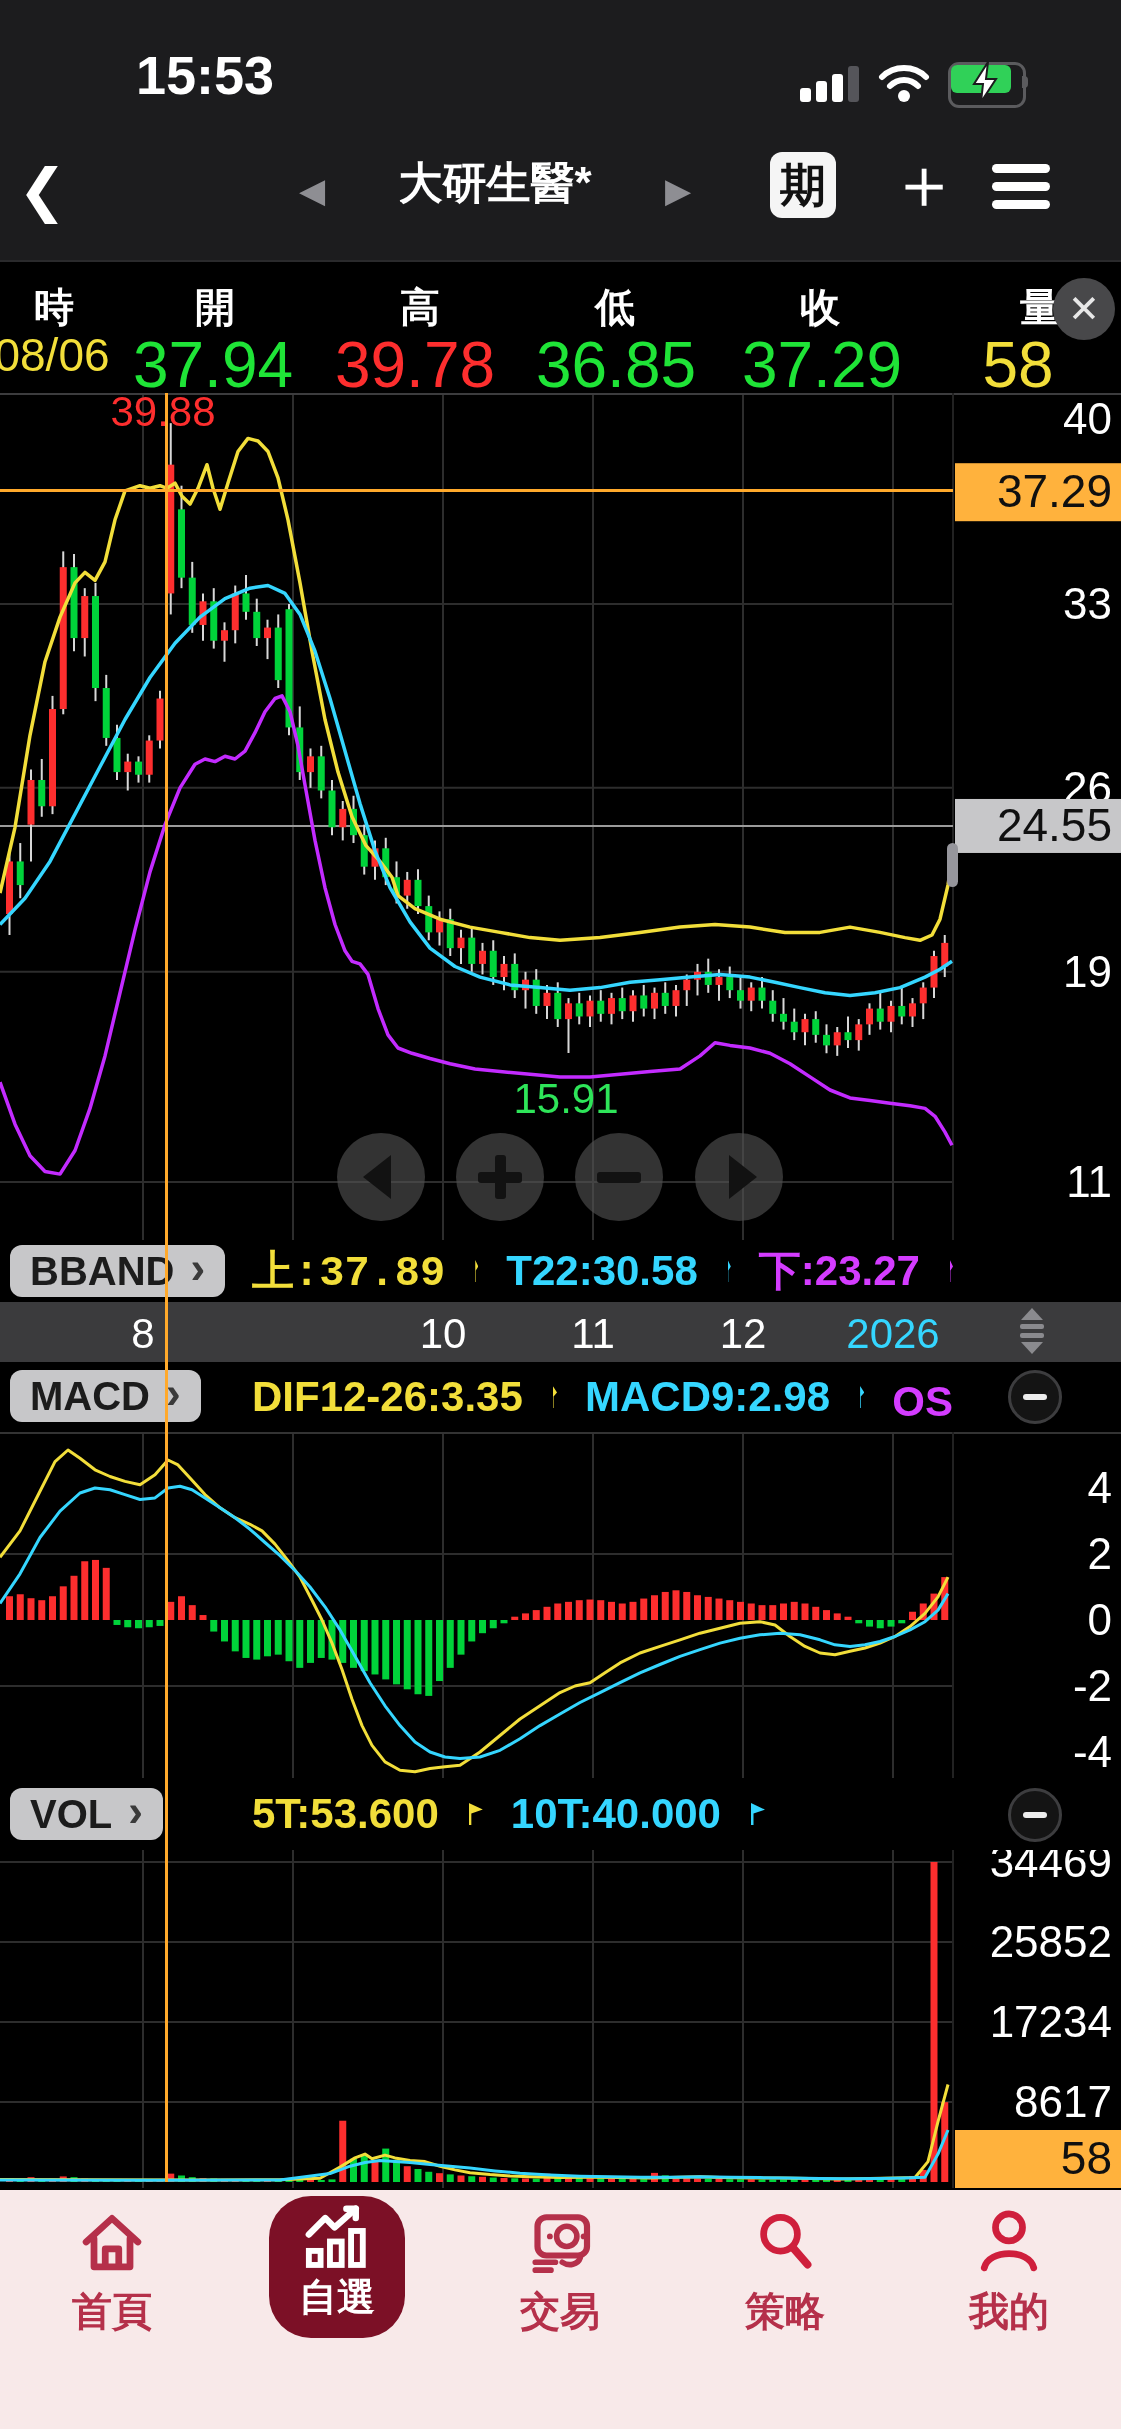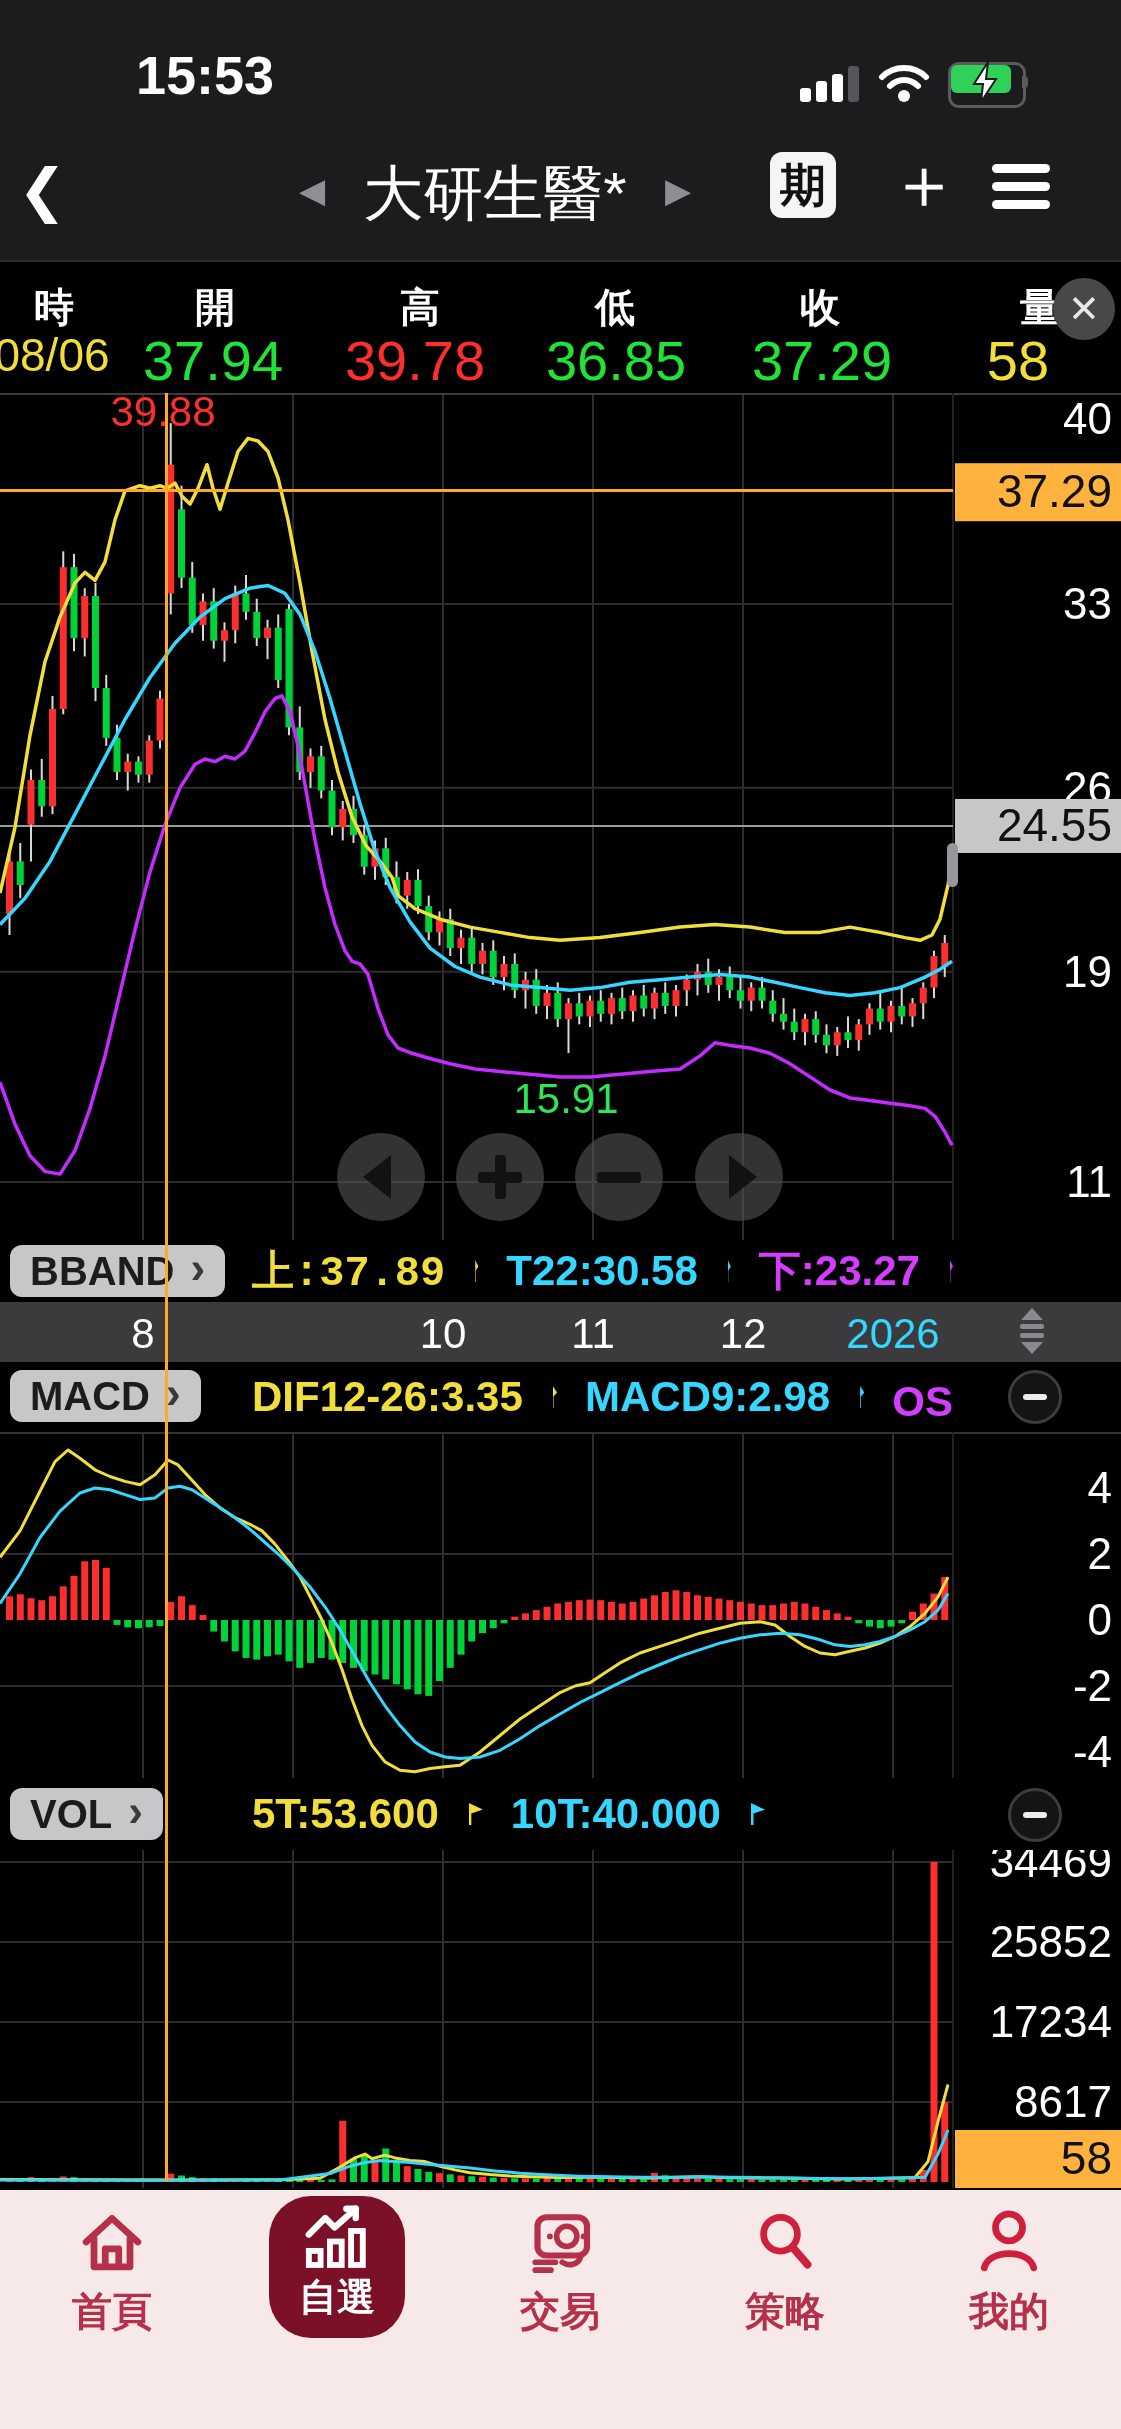--- a/index.html
+++ b/index.html
@@ -15,30 +15,30 @@
   #battery{left:948px;top:62px;width:84px;height:40px;}
   #batt-body{position:absolute;left:0;top:0;width:72px;height:40px;border:3px solid #5b5b5e;border-radius:11px;}
   #batt-fill{position:absolute;left:3px;top:3px;width:60px;height:28px;background:#30d158;border-radius:6px;}
   #batt-nub{position:absolute;right:4px;top:14px;width:6px;height:12px;background:#5b5b5e;border-radius:0 4px 4px 0;}
   #bolt{position:absolute;left:20px;top:-2px;}
   
   #navbar{left:0;top:120px;width:1121px;height:140px;background:#1c1c1e;}
   #back-btn{left:18px;top:30px;width:60px;height:80px;color:#fff;font-size:58px;font-weight:300;line-height:80px;}
   .mini-arrow{top:48px;width:40px;height:44px;color:#8e8e93;font-size:34px;line-height:44px;text-align:center;}
   #prev-stock{left:292px;} #next-stock{left:658px;}
-  #nav-title{left:340px;top:34px;width:310px;text-align:center;color:#fff;font-size:60px;font-weight:400;}
+  #nav-title{left:340px;top:34px;width:310px;text-align:center;color:#fff;font-size:44px;font-weight:700;}
   #futures-btn{left:770px;top:32px;width:66px;height:66px;background:#f5f5f5;border-radius:12px;
       color:#111;font-size:46px;font-weight:700;text-align:center;line-height:66px;}
   #add-btn{left:888px;top:18px;width:70px;height:90px;color:#fff;font-size:72px;font-weight:200;text-align:center;line-height:90px;}
   #menu-btn{left:992px;top:44px;width:58px;height:46px;}
   .mbar{position:absolute;left:0;width:58px;height:9px;background:#fff;border-radius:5px;}
   
   #quotebar{left:0;top:260px;width:1121px;height:133px;background:#000;border-top:2px solid #2a2a2c;}
   .qh{top:18px;transform:translateX(-50%);color:#fff;font-size:40px;font-weight:700;}
-  .qv{top:66px;transform:translateX(-50%);font-size:56px;font-weight:500;white-space:nowrap;}
+  .qv{top:66px;transform:translateX(-50%);font-size:64px;font-weight:500;white-space:nowrap;}
   #q-close-btn{left:1053px;top:278px;width:62px;height:62px;border-radius:50%;background:#48484a;
      color:#e8e8e8;font-size:38px;font-weight:700;text-align:center;line-height:62px;z-index:45;}
   
   svg{position:absolute;left:0;display:block;}
   svg text{font-family:"Liberation Sans","DejaVu Sans",sans-serif;}
   #crosshair-v{left:165px;top:393px;width:3px;height:1789px;background:#ffa92b;z-index:40;}
   #crosshair-h{left:0;top:489px;width:953px;height:3px;background:#ffa92b;z-index:40;}
   .navcircle{top:1133px;width:88px;height:88px;border-radius:50%;background:rgba(82,82,82,.62);z-index:50;}
   .tri-l{position:absolute;left:26px;top:22px;width:0;height:0;border:22px solid transparent;border-right:28px solid #121212;border-left:none;}
   .tri-r{position:absolute;left:34px;top:22px;width:0;height:0;border:22px solid transparent;border-left:28px solid #121212;border-right:none;}

